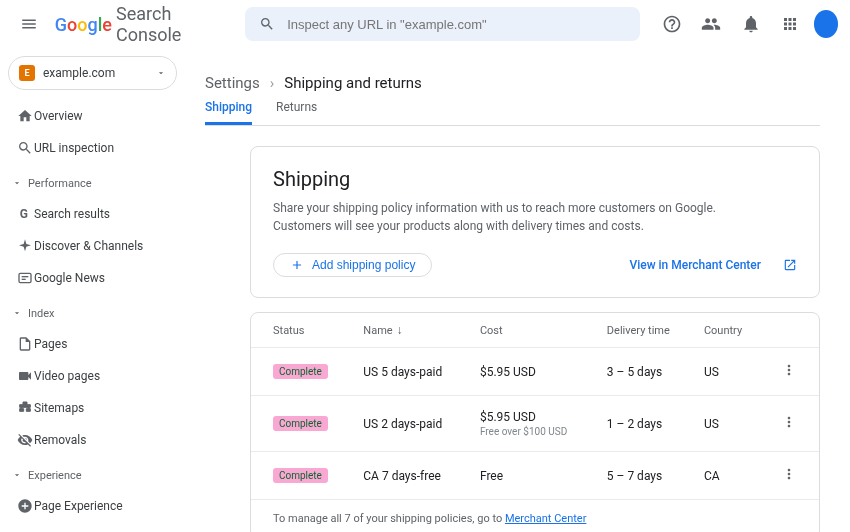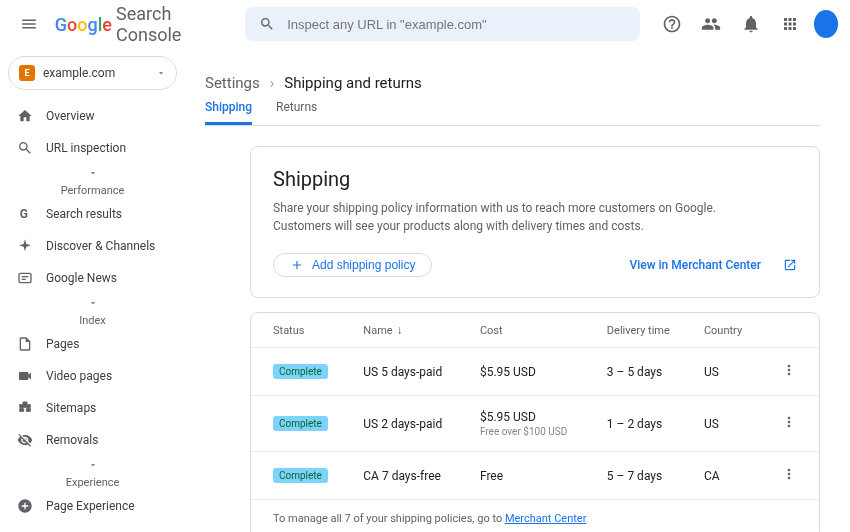--- a/index.html
+++ b/index.html
@@ -14,24 +14,24 @@
 .header-spacer { flex: 1; }
 .header-icon { width: 36px; height: 36px; display: flex; align-items: center; justify-content: center; border-radius: 50%; cursor: pointer; color: #5f6368; }
 .avatar { width: 28px; height: 28px; border-radius: 50%; background: #1a73e8; cursor: pointer; }
 
 .main { display: flex; height: calc(532px - 48px); }
 
 .sidebar { width: 185px; padding: 4px 8px; overflow-y: auto; }
 .property-select { margin: 4px 0 10px 0; border: 1px solid #dadce0; border-radius: 18px; height: 34px; display: flex; align-items: center; padding: 0 10px; gap: 8px; cursor: pointer; }
 .property-badge { width: 16px; height: 16px; background: #e37400; border-radius: 3px; display: flex; align-items: center; justify-content: center; color: #fff; font-size: 9px; font-weight: bold; }
 .property-name { flex: 1; font-size: 12px; color: #3c4043; }
-.nav-item { display: flex; align-items: center; height: 32px; padding: 0 8px; gap: 12px; border-radius: 0 16px 16px 0; cursor: pointer; color: #5f6368; font-size: 12px; text-align: right; }
+.nav-item { display: flex; align-items: center; height: 32px; padding: 0 8px; border-radius: 0 16px 16px 0; cursor: pointer; color: #5f6368; font-size: 12px; text-align: right; }
 .nav-item .icon { width: 18px; display: flex; justify-content: center; }
 .nav-item span.label { color: #3c4043; }
-.nav-section { display: flex; align-items: center; height: 30px; padding: 0 4px; gap: 6px; color: #5f6368; font-size: 11px; cursor: pointer; margin-top: 4px; flex-direction: column; }
+.nav-section { display: flex; align-items: center; height: 30px; padding: 0 4px; gap: 6px; color: #5f6368; font-size: 11px; cursor: pointer; margin-top: 4px; }
 
 .content { flex: 1; overflow-y: auto; padding: 0 30px 20px 20px; }
 .breadcrumb { display: flex; align-items: flex-end; gap: 10px; height: 44px; font-size: 15px; }
 .breadcrumb .bc-settings { color: #5f6368; }
 .breadcrumb .bc-current { color: #202124; }
 .breadcrumb .chev { color: #9aa0a6; }
 
 .tabs { display: flex; gap: 24px; border-bottom: 1px solid #dadce0; margin-bottom: 20px; }
 .tab { padding: 8px 0; font-size: 12px; color: #5f6368; cursor: pointer; border-bottom: 3px solid transparent; }
 .tab.active { color: #1a73e8; border-bottom-color: #1a73e8; font-weight: 500; }
@@ -44,21 +44,21 @@
 .add-btn { display: inline-flex; align-items: center; gap: 8px; border: 1px solid #dadce0; border-radius: 18px; height: 24px; padding: 0 16px; color: #1a73e8; font-size: 12px; cursor: pointer; background: #fff; font-weight: 500; }
 .mc-link { display: inline-flex; align-items: center; gap: 22px; color: #1a73e8; font-size: 12px; cursor: pointer; font-weight: 500; }
 
 .table { width: 100%; border-collapse: collapse; }
 .table th { text-align: left; font-size: 11px; font-weight: 400; color: #5f6368; padding: 10px 8px; border-bottom: 1px solid #e8eaed; }
 .table th:first-child { padding-left: 22px; }
 .table th:last-child { padding-right: 22px; }
 .table td { font-size: 12px; padding: 14px 8px; border-bottom: 1px solid #e8eaed; vertical-align: middle; }
 .table td:first-child { padding-left: 22px; }
 .table td:last-child { padding-right: 22px; text-align: right; }
-.badge-complete { display: inline-block; background: #7dd3fc; color: #0d652d; font-size: 10px; padding: 2px 6px; border-radius: 3px; }
+.badge-complete { display: inline-block; background: #f9a8d4; color: #0d652d; font-size: 10px; padding: 2px 6px; border-radius: 3px; }
 .cost-sub { font-size: 10px; color: #80868b; margin-top: 2px; }
 .sort-arrow { font-size: 12px; margin-left: 4px; }
 .row-menu { color: #5f6368; cursor: pointer; display: inline-flex; }
 .table-footer-note { font-size: 11px; color: #5f6368; padding: 12px 22px; border-bottom: 1px solid #e8eaed; }
 .table-footer-note a { color: #1a73e8; text-decoration: underline; }
 
 svg { display: block; }
 </style>
 </head>
 <body>

